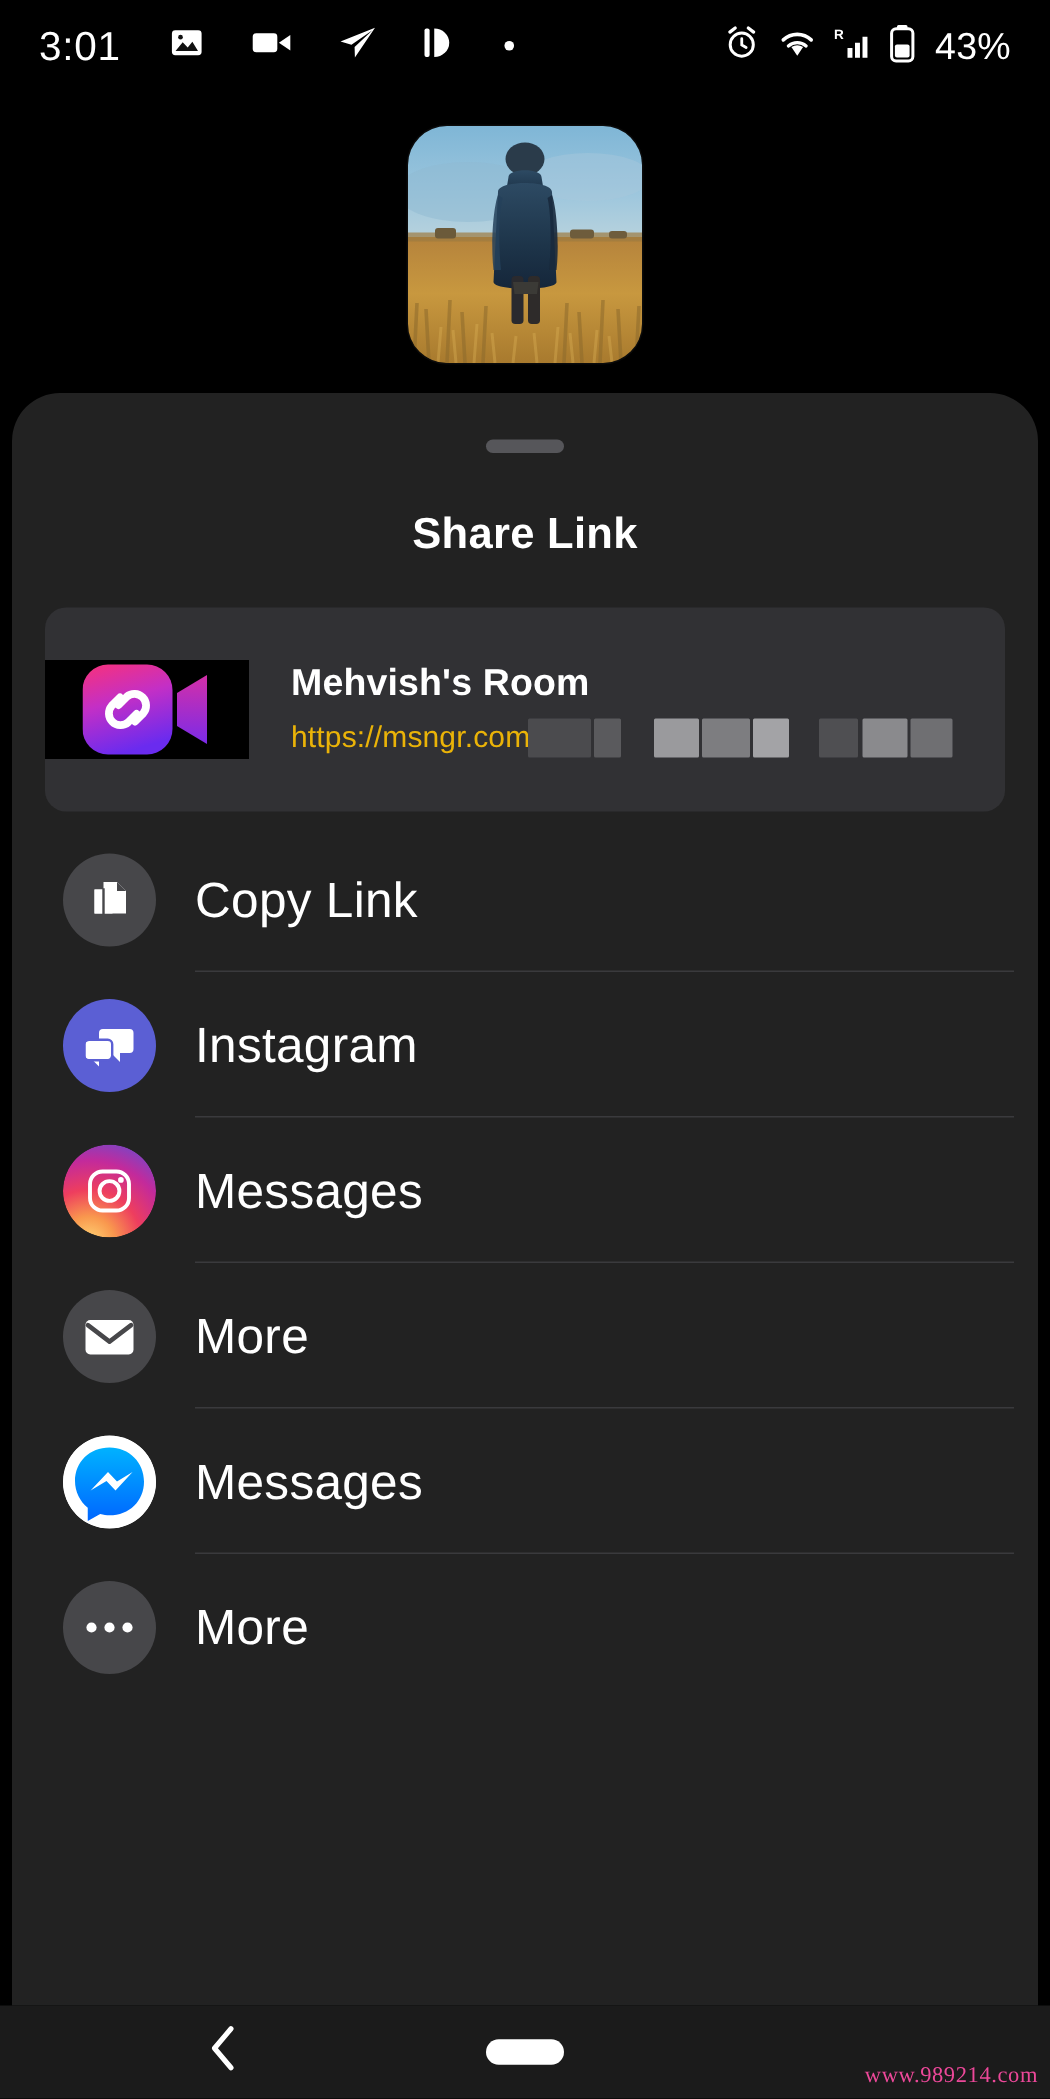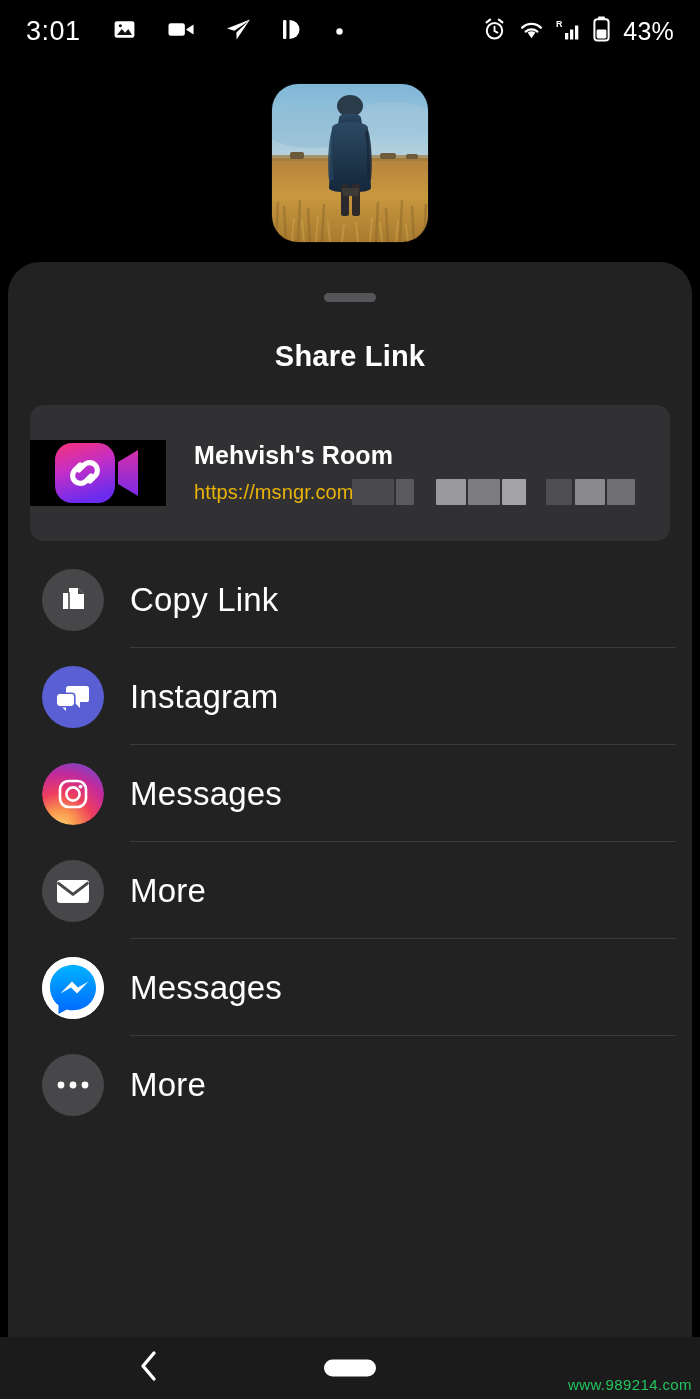--- a/index.html
+++ b/index.html
@@ -118,22 +118,22 @@
   }
   .nav-back {
     position:absolute; left:138px; top:50%; transform:translateY(-50%);
   }
   .nav-home {
     position:absolute; left:50%; top:50%; transform:translate(-50%,-50%);
     width:52px; height:17px; border-radius:9px; background:#fff;
   }
   .watermark {
     position:absolute; right:8px; bottom:6px;
-    color:#22c55e; font-size:15px; letter-spacing:.4px;
-    font-family:Liberation Sans, sans-serif;
+    color:#ec4899; font-size:15px; letter-spacing:.4px;
+    font-family:Liberation Serif, serif;
   }
 </style>
 </head>
 <body>
 
 <div class="screen">
 
   <div class="statusbar">
     <div class="sb-left">
       <span class="sb-time">3:01</span>

